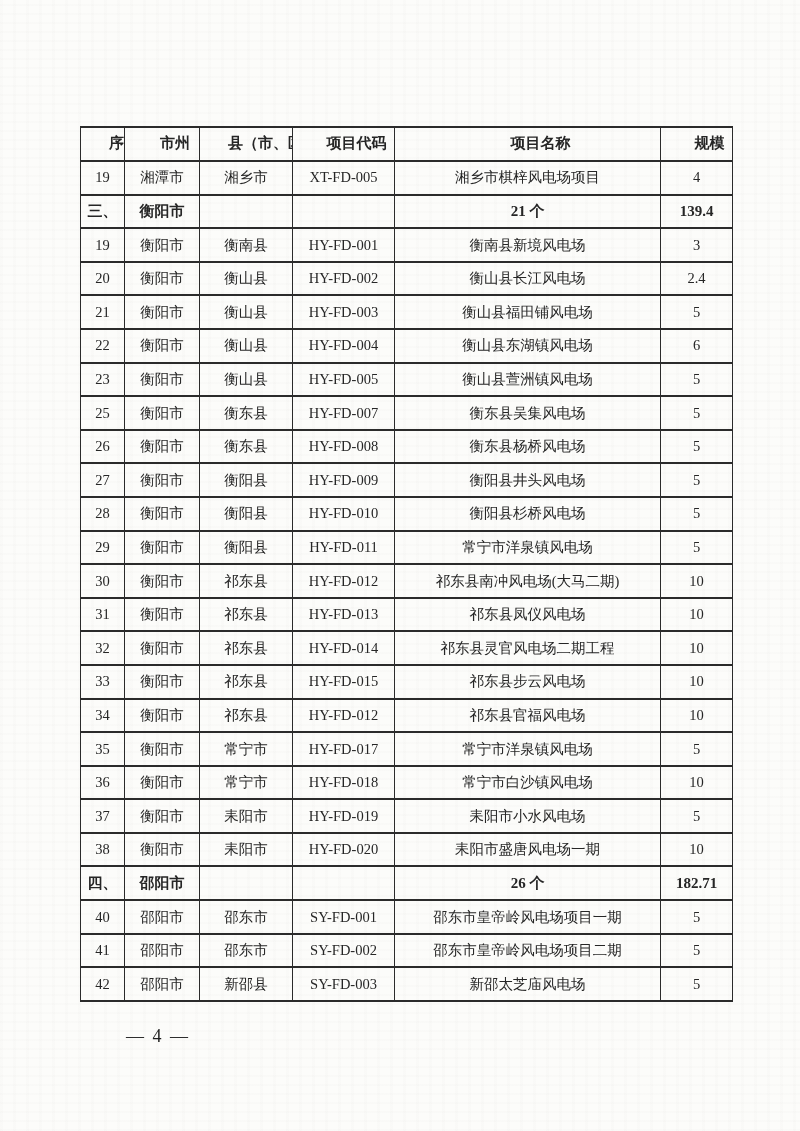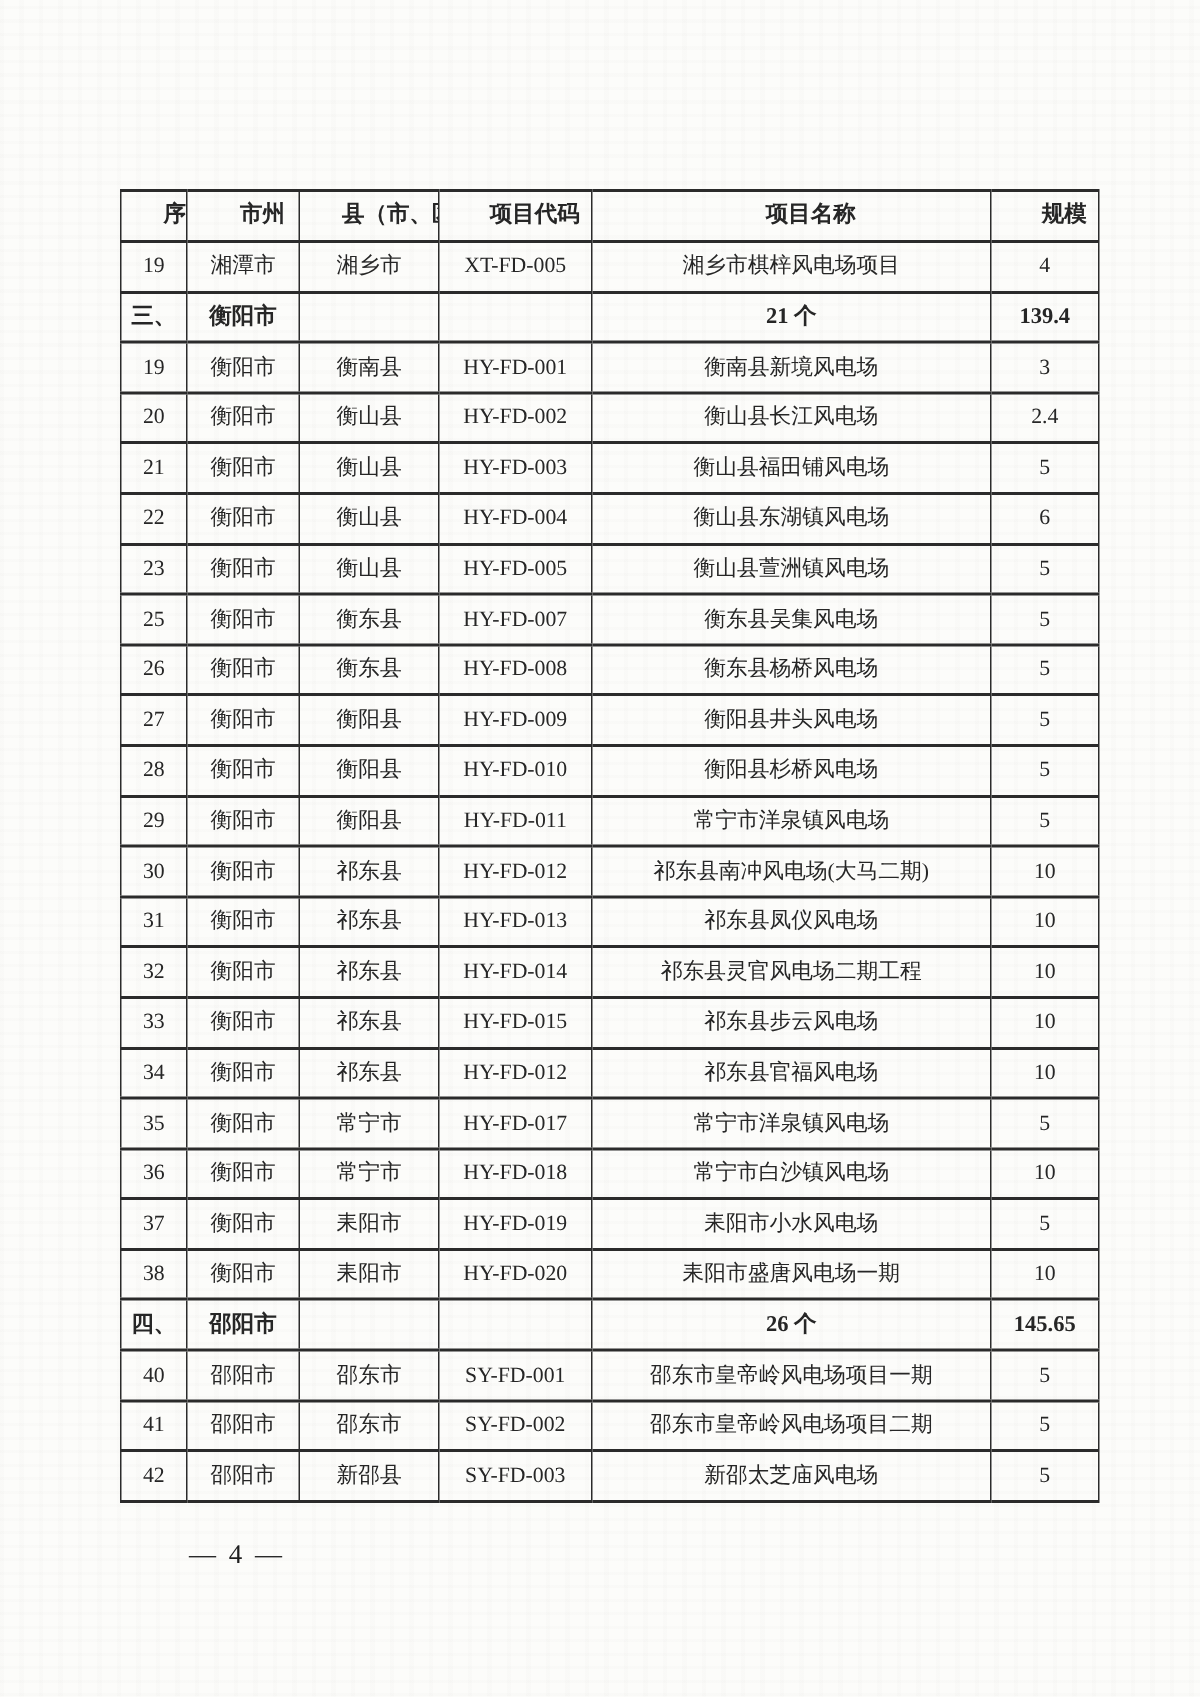--- a/index.html
+++ b/index.html
@@ -254,21 +254,21 @@
     <td>HY-FD-020</td>
     <td>耒阳市盛唐风电场一期</td>
     <td>10</td>
   </tr>
         <tr class="section">
     <td>四、</td>
     <td>邵阳市</td>
     <td></td>
     <td></td>
     <td>26 个</td>
-    <td>145.65</td>
+    <td>182.71</td>
   </tr>
         <tr>
     <td>40</td>
     <td>邵阳市</td>
     <td>邵东市</td>
     <td>SY-FD-001</td>
     <td>邵东市皇帝岭风电场项目一期</td>
     <td>5</td>
   </tr>
         <tr>

